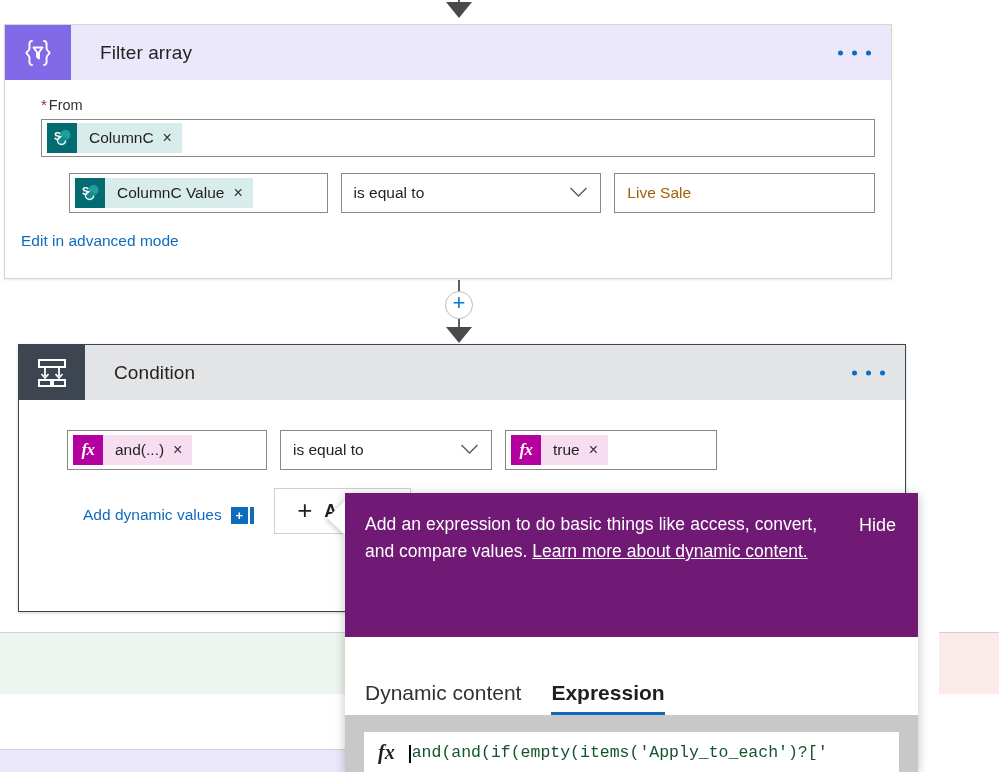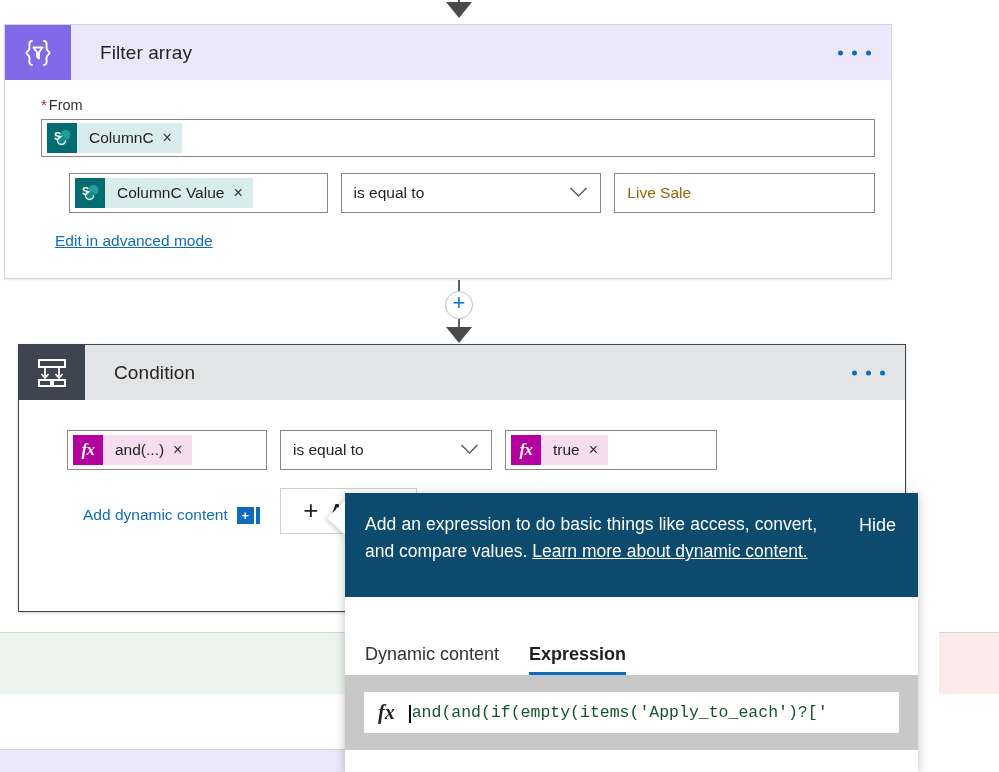--- a/index.html
+++ b/index.html
@@ -102,21 +102,21 @@
   .chip.sp .chip-icon{background:#036c70;}
   .chip.sp .chip-text{background:#d8eceb;}
   .chip.fx .chip-icon{background:#b4009e;}
   .chip.fx .chip-text{background:#f6ddf0;}
   .chip-x{font-size:16px;color:#323130;line-height:1;}
 
   .fx-glyph{font-family:"Liberation Serif", serif;font-style:italic;color:#fff;font-size:17px;font-weight:700;letter-spacing:-.5px;}
 
   
   .link{color:#0f6cbd;font-size:15.5px;cursor:pointer;}
-  .link.adv{margin-left:34px;text-decoration:underline;}
+  .link.adv{}
 
   .add-dyn{
     display:inline-flex;align-items:center;gap:9px;
     color:#0f6cbd;font-size:15.5px;
   }
   .add-dyn-icon{display:inline-flex;align-items:center;gap:2px;}
   .add-dyn-icon .sq{
     width:17px;height:17px;background:#0f6cbd;color:#fff;
     display:flex;align-items:center;justify-content:center;
     font-size:13px;line-height:1;font-weight:700;
@@ -141,43 +141,43 @@
   .branch.no{left:939px;top:632px;width:60px;height:62px;background:#fbeaea;}
   .branch.purple{left:0;top:749px;width:521px;height:23px;background:#ece8fb;border-top:1px solid #d2d2d2;}
 
   
   .flyout{
     position:absolute;left:345px;top:493px;width:573px;height:279px;
     background:#fff;box-shadow:0 2px 10px rgba(0,0,0,.25);
     box-sizing:border-box;
   }
   .flyout-banner{
-    background:#0c4a6e;color:#fff;padding:18px 20px 20px 20px;
-    box-sizing:border-box;position:relative;height:104px;
+    background:#701a75;color:#fff;padding:18px 20px 20px 20px;
+    box-sizing:border-box;position:relative;height:144px;
   }
   .flyout-banner .hide{
     position:absolute;right:22px;top:22px;font-size:18px;color:#fff;
   }
   .banner-text{
     font-size:17.5px;line-height:1.55;max-width:452px;text-align:justify;
   }
   .banner-text a{color:#fff;text-decoration:underline;}
   .beak{
     position:absolute;left:-18px;top:8px;width:0;height:0;
     border-top:17px solid transparent;
     border-bottom:17px solid transparent;
     border-right:18px solid #fff;
     filter:drop-shadow(-2px 1px 2px rgba(0,0,0,.18));
   }
   .flyout-tabs{
     display:flex;align-items:flex-end;gap:30px;
     padding:22px 0 0 20px;height:78px;box-sizing:border-box;background:#fff;
   }
   .tab{
-    font-size:18px;color:#201f1e;padding-bottom:10px;position:relative;
+    font-size:21px;color:#201f1e;padding-bottom:10px;position:relative;
   }
   .tab.inactive{color:#323130;font-weight:400;}
   .tab.active{font-weight:700;}
   .tab.active:after{
     content:"";position:absolute;left:0;right:0;bottom:0;height:3px;background:#0f6cbd;
   }
   .expr-area{
     background:#c8c8c8;padding:16px 18px;box-sizing:border-box;
   }
   .expr-input{
@@ -339,21 +339,21 @@
             </span>
             <span class="chip-text">
               <span>true</span>
               <span class="chip-x">×</span>
             </span>
           </span>
         </div>
       </div>
 
       <div class="add-dyn" style="margin:16px 0 0 16px;">
-        <span>Add dynamic content</span>
+        <span>Add dynamic values</span>
         <span class="add-dyn-icon">
           <span class="sq">+</span>
           <span class="bar"></span>
         </span>
       </div>
 
       <div class="add-btn" style="margin:18px 0 0 16px;">
         <span class="plus">+</span>
         <span>Add</span>
         <span class="chev">

